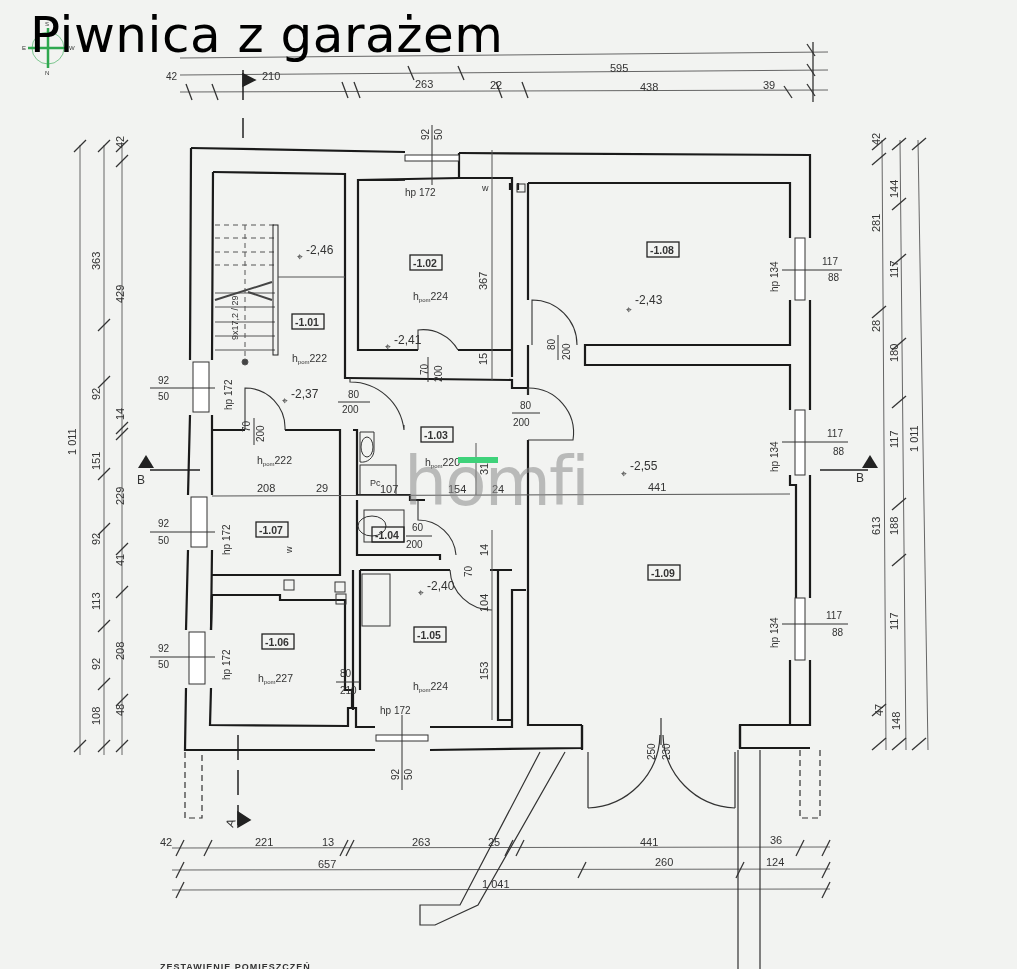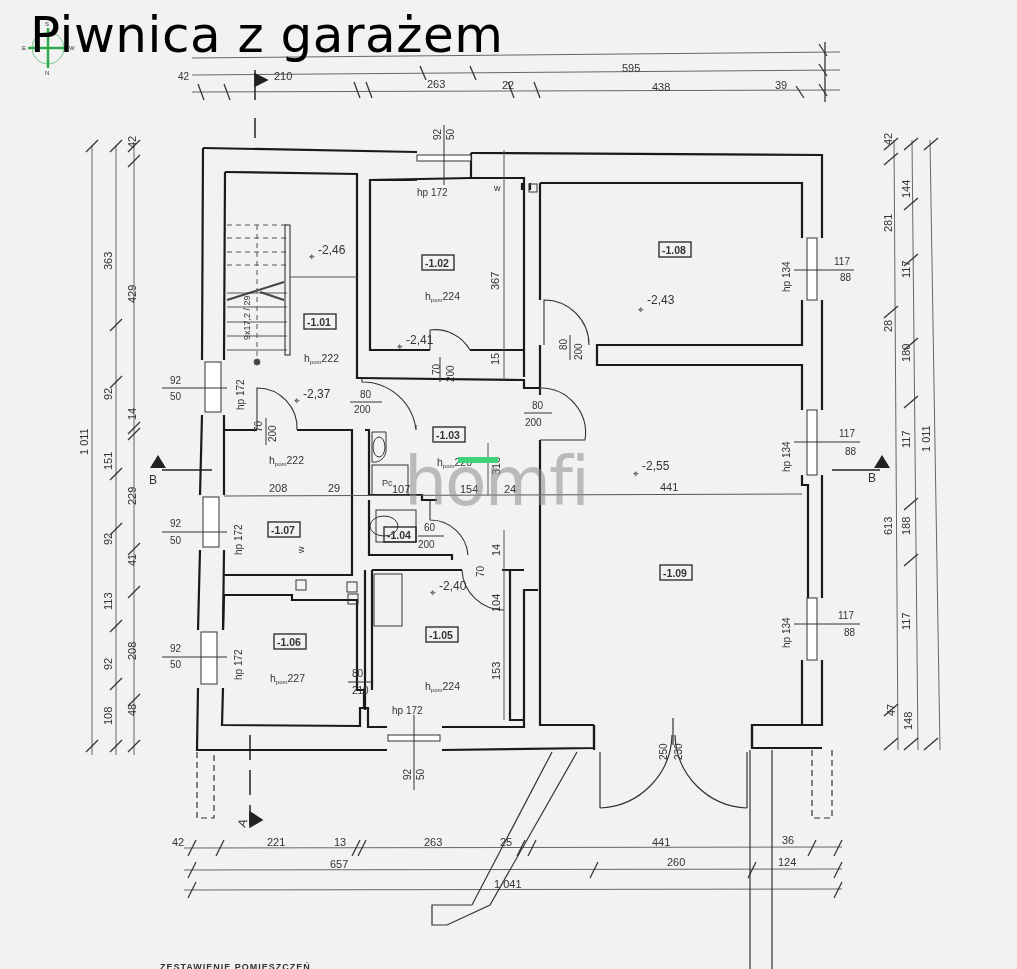--- a/index.html
+++ b/index.html
@@ -1,17 +1,17 @@
 <!DOCTYPE html>
 <html><head>
 <meta charset="utf-8">
 <style>
   html, body { margin:0; padding:0; }
   body { width:1017px; height:969px; background:#f2f3f1; overflow:hidden; position:relative; font-family:"Liberation Sans", sans-serif; }
-  #plan { position:absolute; left:0; top:0; width:852px; height:969px;margin-left:12px; }
+  #plan { position:absolute; left:0; top:0; width:852px; height:969px; }
   .title { position:absolute; left:30px; top:10px; font-family:"DejaVu Sans", sans-serif; font-size:50px; color:#000; line-height:1; white-space:nowrap; letter-spacing:0.5px; }
   .compass { position:absolute; left:20px; top:20px; width:56px; height:56px; }
   .watermark { position:absolute; left:404px; top:448px; font-family:"DejaVu Sans", sans-serif; font-weight:normal; font-size:68px; color:#8c8c8c; opacity:0.55; letter-spacing:-2px; line-height:1; }
   .wm-bar { position:absolute; left:458px; top:457px; width:40px; height:6px; background:#3ed27a; }
   .footer-text { position:absolute; left:160px; top:962px; font-size:9px; font-weight:bold; color:#333; letter-spacing:1px; }
   svg text { font-family:"Liberation Sans", sans-serif; fill:#333; }
 </style>
 </head>
 <body>
 

